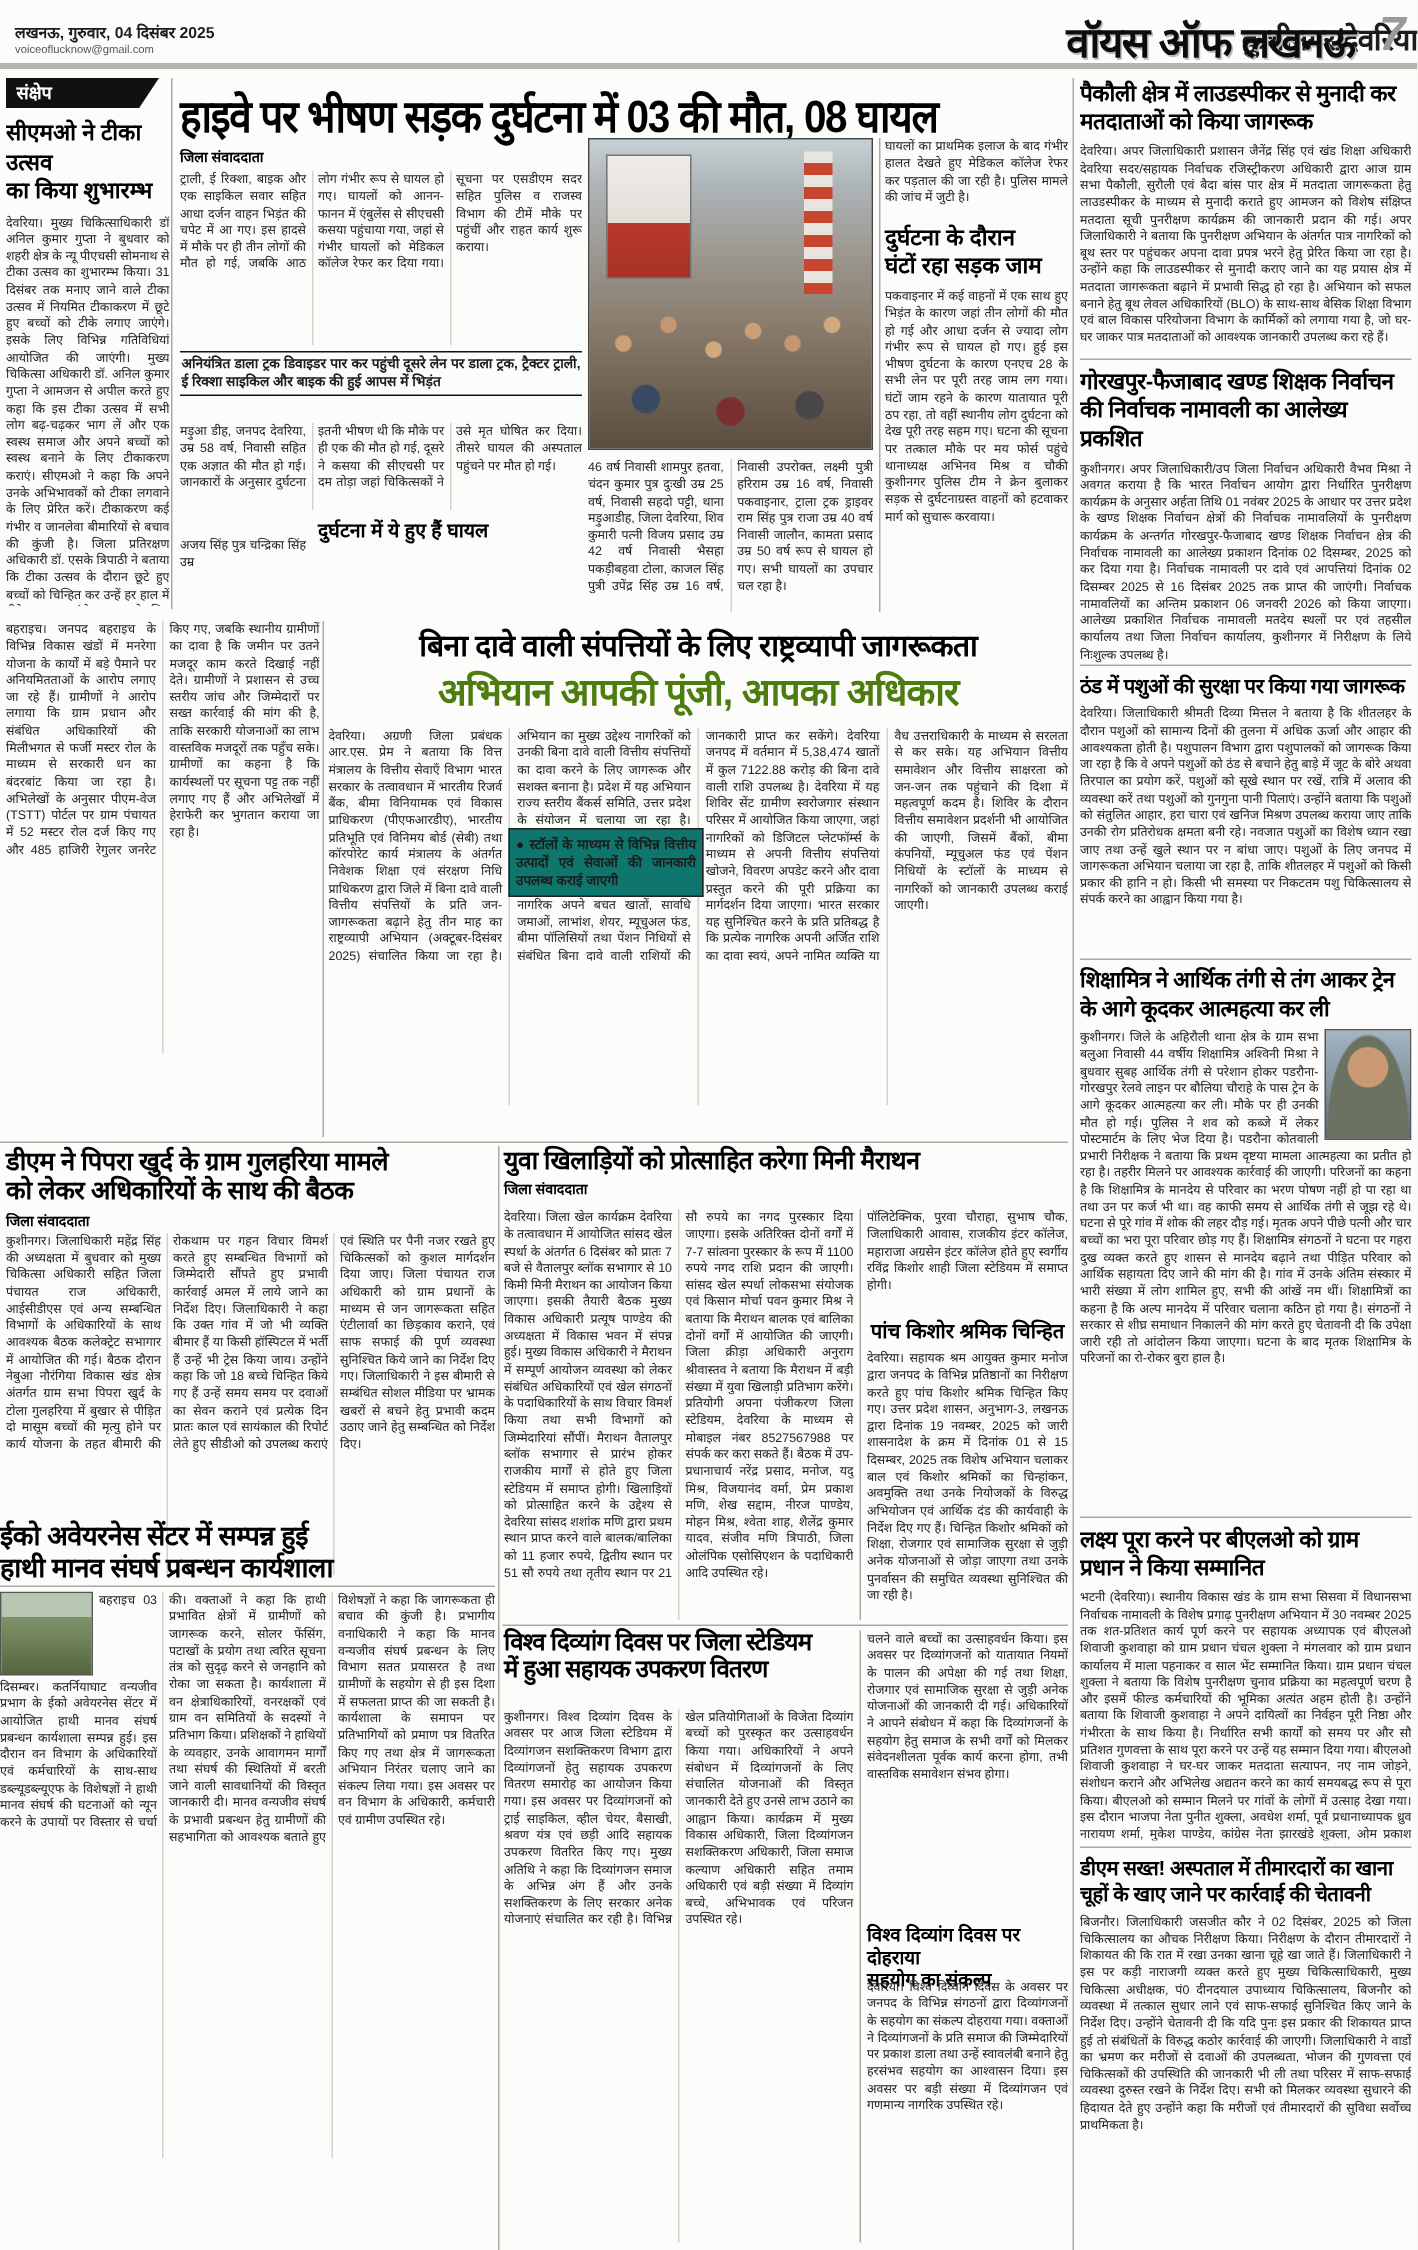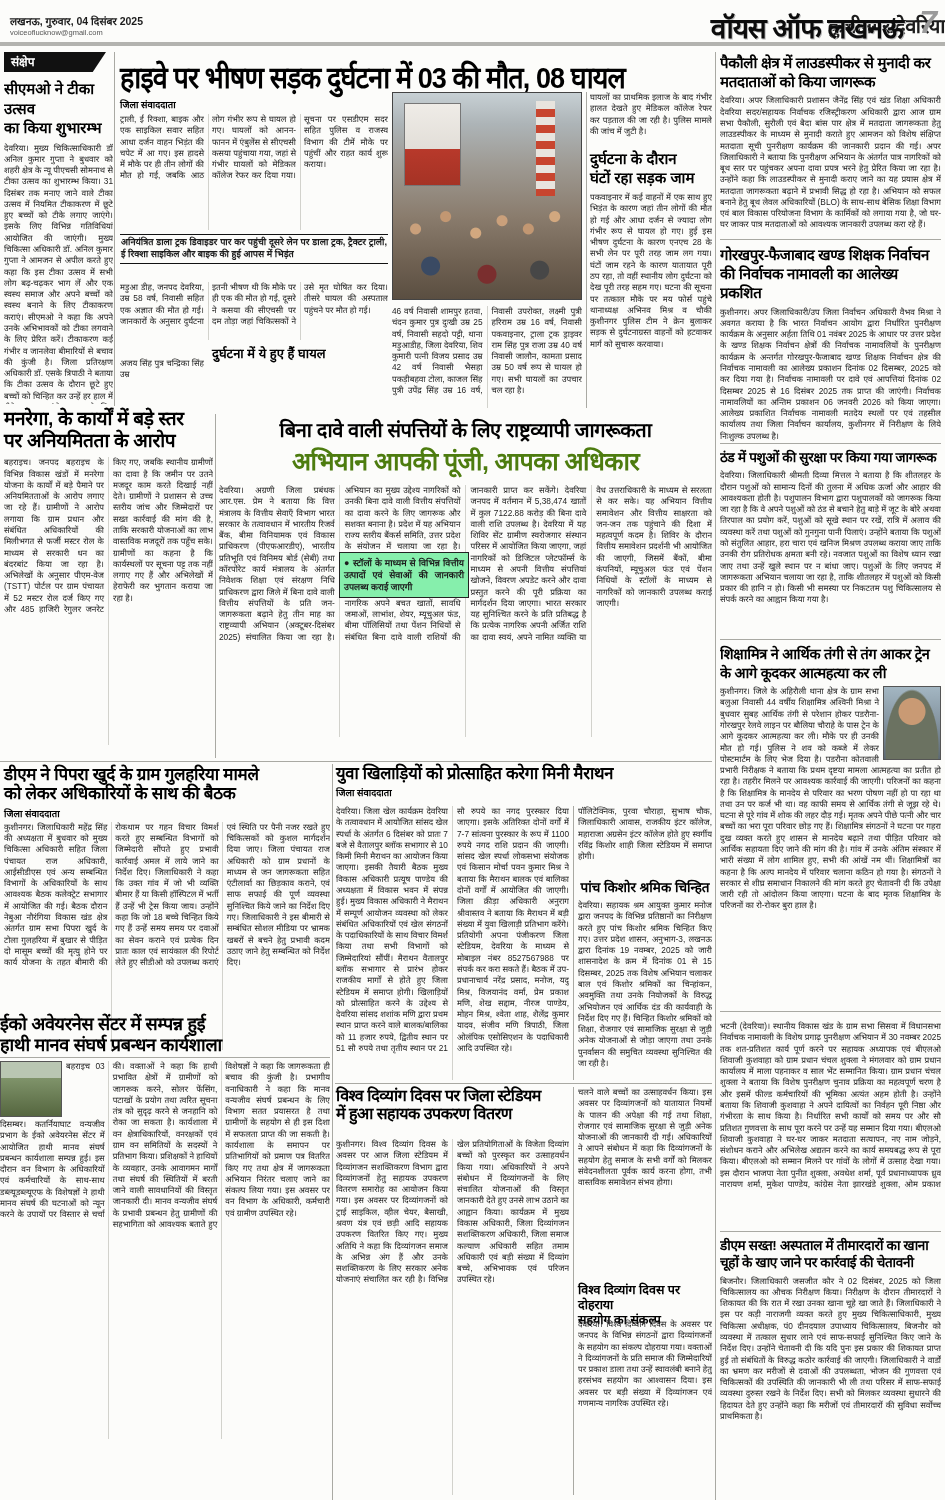--- a/index.html
+++ b/index.html
@@ -27,21 +27,21 @@
     line-height:20px;padding-left:7px;clip-path:polygon(0 0,100% 0,87% 100%,0 100%)}
   .brief-title{font-size:15px;font-weight:800;line-height:1.3;margin:7px 0 5px 0;color:#000}
   
   .main-hl{font-size:30px;font-weight:900;white-space:nowrap;transform:scaleX(.9);transform-origin:0 0;letter-spacing:-1px;color:#000}
   .strip{font-size:9.2px;font-weight:700;line-height:1.3;border-top:1.5px solid #111;border-bottom:1.5px solid #111;padding:2px 1px;text-align:justify}
   .subhead{font-size:13px;font-weight:800;color:#000;line-height:1.2}
   .jam-t{font-size:15px;font-weight:700;line-height:1.25;color:#000}
   
   .mid-h1{font-size:20px;font-weight:800;color:#000;letter-spacing:-0.4px}
   .mid-h2{font-size:25px;font-weight:900;color:#4d7c0f;letter-spacing:-0.6px}
-  .boxnote{position:absolute;border:1.5px solid #222;background:#86efac;font-size:9px;font-weight:700;line-height:1.35;padding:4px;text-align:justify}
+  .boxnote{position:absolute;border:1.5px solid #222;background:#0f766e;font-size:9px;font-weight:700;line-height:1.35;padding:4px;text-align:justify}
   .rh{font-size:15px;font-weight:800;line-height:1.28;color:#000;letter-spacing:-0.3px}
   .rail-story{padding:5px 0 4px 0;border-bottom:1px solid #a9a9a3;overflow:hidden}
   
   .crash{position:absolute;border:1px solid #444;overflow:hidden;
     background:
     radial-gradient(circle at 12% 66%,#caa07b 0 5px,rgba(0,0,0,0) 6px),
     radial-gradient(circle at 28% 60%,#c29772 0 5px,rgba(0,0,0,0) 6px),
     radial-gradient(circle at 44% 68%,#d2a87f 0 5px,rgba(0,0,0,0) 6px),
     radial-gradient(circle at 58% 62%,#caa07b 0 5px,rgba(0,0,0,0) 6px),
     radial-gradient(circle at 72% 66%,#c29772 0 5px,rgba(0,0,0,0) 6px),
@@ -103,24 +103,20 @@
     <div class="vr" style="left:466px;top:36px;height:316px"></div>
     <div class="abs bt" style="left:470px;top:36px;width:122px;height:54px">घायलों का प्राथमिक इलाज के बाद गंभीर हालत देखते हुए मेडिकल कॉलेज रेफर कर पड़ताल की जा रही है। पुलिस मामले की जांच में जुटी है।</div>
     <div class="abs jam-t" style="left:470px;top:94px;width:122px">
       <span>दुर्घटना के दौरान</span><br>
       <span>घंटों रहा सड़क जाम</span>
     </div>
     <div class="abs bt" style="left:470px;top:136px;width:122px;height:214px">पकवाइनार में कई वाहनों में एक साथ हुए भिड़ंत के कारण जहां तीन लोगों की मौत हो गई और आधा दर्जन से ज्यादा लोग गंभीर रूप से घायल हो गए। हुई इस भीषण दुर्घटना के कारण एनएच 28 के सभी लेन पर पूरी तरह जाम लग गया। घंटों जाम रहने के कारण यातायात पूरी ठप रहा, तो वहीं स्थानीय लोग दुर्घटना को देख पूरी तरह सहम गए। घटना की सूचना पर तत्काल मौके पर मय फोर्स पहुंचे थानाध्यक्ष अभिनव मिश्र व चौकी कुशीनगर पुलिस टीम ने क्रेन बुलाकर सड़क से दुर्घटनाग्रस्त वाहनों को हटवाकर मार्ग को सुचारू करवाया।</div>
   </div>
 
   <div class="abs" style="left:0;top:408px;width:213px;height:350px;padding-left:4px">
-    <div class="hl" style="font-size:19px">
-      <span>मनरेगा, के कार्यों में बड़े स्तर</span><br>
-      <span>पर अनियमितता के आरोप</span>
-    </div>
     <div class="bt cols2" style="margin-top:6px;height:288px">बहराइच। जनपद बहराइच के विभिन्न विकास खंडों में मनरेगा योजना के कार्यों में बड़े पैमाने पर अनियमितताओं के आरोप लगाए जा रहे हैं। ग्रामीणों ने आरोप लगाया कि ग्राम प्रधान और संबंधित अधिकारियों की मिलीभगत से फर्जी मस्टर रोल के माध्यम से सरकारी धन का बंदरबांट किया जा रहा है। अभिलेखों के अनुसार पीएम-वेज (TSTT) पोर्टल पर ग्राम पंचायत में 52 मस्टर रोल दर्ज किए गए और 485 हाजिरी रेगुलर जनरेट किए गए, जबकि स्थानीय ग्रामीणों का दावा है कि जमीन पर उतने मजदूर काम करते दिखाई नहीं देते। ग्रामीणों ने प्रशासन से उच्च स्तरीय जांच और जिम्मेदारों पर सख्त कार्रवाई की मांग की है, ताकि सरकारी योजनाओं का लाभ वास्तविक मजदूरों तक पहुँच सके। ग्रामीणों का कहना है कि कार्यस्थलों पर सूचना पट्ट तक नहीं लगाए गए हैं और अभिलेखों में हेराफेरी कर भुगतान कराया जा रहा है।</div>
   </div>
   <div class="vr" style="left:215px;top:414px;height:344px"></div>
 
   <div class="abs" style="left:219px;top:416px;width:493px;height:342px">
     <div class="mid-h1 center">बिना दावे वाली संपत्तियों के लिए राष्ट्रव्यापी जागरूकता</div>
     <div class="mid-h2 center">अभियान  आपकी पूंजी, आपका अधिकार</div>
     <div class="bt cols4" style="margin-top:8px;height:252px">देवरिया। अग्रणी जिला प्रबंधक आर.एस. प्रेम ने बताया कि वित्त मंत्रालय के वित्तीय सेवाएँ विभाग भारत सरकार के तत्वावधान में भारतीय रिजर्व बैंक, बीमा विनियामक एवं विकास प्राधिकरण (पीएफआरडीए), भारतीय प्रतिभूति एवं विनिमय बोर्ड (सेबी) तथा कॉरपोरेट कार्य मंत्रालय के अंतर्गत निवेशक शिक्षा एवं संरक्षण निधि प्राधिकरण द्वारा जिले में बिना दावे वाली वित्तीय संपत्तियों के प्रति जन-जागरूकता बढ़ाने हेतु तीन माह का राष्ट्रव्यापी अभियान (अक्टूबर-दिसंबर 2025) संचालित किया जा रहा है। अभियान का मुख्य उद्देश्य नागरिकों को उनकी बिना दावे वाली वित्तीय संपत्तियों का दावा करने के लिए जागरूक और सशक्त बनाना है। प्रदेश में यह अभियान राज्य स्तरीय बैंकर्स समिति, उत्तर प्रदेश के संयोजन में चलाया जा रहा है। अभियान के अगले चरण में दिनांक 05 दिसम्बर 2025 (शुक्रवार) को लीड बैंक कार्यालय परिसर में शिविर का आयोजन किया जाएगा, जिसमें जनपद के नागरिक अपने बचत खातों, सावधि जमाओं, लाभांश, शेयर, म्यूचुअल फंड, बीमा पॉलिसियों तथा पेंशन निधियों से संबंधित बिना दावे वाली राशियों की जानकारी प्राप्त कर सकेंगे। देवरिया जनपद में वर्तमान में 5,38,474 खातों में कुल 7122.88 करोड़ की बिना दावे वाली राशि उपलब्ध है। देवरिया में यह शिविर सेंट ग्रामीण स्वरोजगार संस्थान परिसर में आयोजित किया जाएगा, जहां नागरिकों को डिजिटल प्लेटफॉर्म्स के माध्यम से अपनी वित्तीय संपत्तियां खोजने, विवरण अपडेट करने और दावा प्रस्तुत करने की पूरी प्रक्रिया का मार्गदर्शन दिया जाएगा। भारत सरकार यह सुनिश्चित करने के प्रति प्रतिबद्ध है कि प्रत्येक नागरिक अपनी अर्जित राशि का दावा स्वयं, अपने नामित व्यक्ति या वैध उत्तराधिकारी के माध्यम से सरलता से कर सके। यह अभियान वित्तीय समावेशन और वित्तीय साक्षरता को जन-जन तक पहुंचाने की दिशा में महत्वपूर्ण कदम है। शिविर के दौरान वित्तीय समावेशन प्रदर्शनी भी आयोजित की जाएगी, जिसमें बैंकों, बीमा कंपनियों, म्यूचुअल फंड एवं पेंशन निधियों के स्टॉलों के माध्यम से नागरिकों को जानकारी उपलब्ध कराई जाएगी।</div>
     <div class="boxnote" style="left:120px;top:136px;width:130px">● स्टॉलों के माध्यम से विभिन्न वित्तीय उत्पादों एवं सेवाओं की जानकारी उपलब्ध कराई जाएगी</div>
   </div>
@@ -202,20 +198,24 @@
       <div class="rh" style="font-size:14.5px">
         <span>शिक्षामित्र ने आर्थिक तंगी से तंग आकर ट्रेन</span><br>
         <span>के आगे कूदकर आत्महत्या कर ली</span>
       </div>
       <div class="bt" style="margin-top:4px;height:322px">
         <span class="portrait"></span><span>कुशीनगर। जिले के अहिरौली थाना क्षेत्र के ग्राम सभा बलुआ निवासी 44 वर्षीय शिक्षामित्र अश्विनी मिश्रा ने बुधवार सुबह आर्थिक तंगी से परेशान होकर पडरौना-गोरखपुर रेलवे लाइन पर बौलिया चौराहे के पास ट्रेन के आगे कूदकर आत्महत्या कर ली। मौके पर ही उनकी मौत हो गई। पुलिस ने शव को कब्जे में लेकर पोस्टमार्टम के लिए भेज दिया है। पडरौना कोतवाली प्रभारी निरीक्षक ने बताया कि प्रथम दृष्टया मामला आत्महत्या का प्रतीत हो रहा है। तहरीर मिलने पर आवश्यक कार्रवाई की जाएगी। परिजनों का कहना है कि शिक्षामित्र के मानदेय से परिवार का भरण पोषण नहीं हो पा रहा था तथा उन पर कर्ज भी था। वह काफी समय से आर्थिक तंगी से जूझ रहे थे। घटना से पूरे गांव में शोक की लहर दौड़ गई। मृतक अपने पीछे पत्नी और चार बच्चों का भरा पूरा परिवार छोड़ गए हैं। शिक्षामित्र संगठनों ने घटना पर गहरा दुख व्यक्त करते हुए शासन से मानदेय बढ़ाने तथा पीड़ित परिवार को आर्थिक सहायता दिए जाने की मांग की है। गांव में उनके अंतिम संस्कार में भारी संख्या में लोग शामिल हुए, सभी की आंखें नम थीं। शिक्षामित्रों का कहना है कि अल्प मानदेय में परिवार चलाना कठिन हो गया है। संगठनों ने सरकार से शीघ्र समाधान निकालने की मांग करते हुए चेतावनी दी कि उपेक्षा जारी रही तो आंदोलन किया जाएगा। घटना के बाद मृतक शिक्षामित्र के परिजनों का रो-रोकर बुरा हाल है।</span>
       </div>
     </div>
 
     <div class="rail-story" style="height:220px">
+      <div class="rh">
+        <span>लक्ष्य पूरा करने पर बीएलओ को ग्राम</span><br>
+        <span>प्रधान ने किया सम्मानित</span>
+      </div>
       <div class="bt" style="margin-top:4px;height:168px">भटनी (देवरिया)। स्थानीय विकास खंड के ग्राम सभा सिसवा में विधानसभा निर्वाचक नामावली के विशेष प्रगाढ़ पुनरीक्षण अभियान में 30 नवम्बर 2025 तक शत-प्रतिशत कार्य पूर्ण करने पर सहायक अध्यापक एवं बीएलओ शिवाजी कुशवाहा को ग्राम प्रधान चंचल शुक्ला ने मंगलवार को ग्राम प्रधान कार्यालय में माला पहनाकर व साल भेंट सम्मानित किया। ग्राम प्रधान चंचल शुक्ला ने बताया कि विशेष पुनरीक्षण चुनाव प्रक्रिया का महत्वपूर्ण चरण है और इसमें फील्ड कर्मचारियों की भूमिका अत्यंत अहम होती है। उन्होंने बताया कि शिवाजी कुशवाहा ने अपने दायित्वों का निर्वहन पूरी निष्ठा और गंभीरता के साथ किया है। निर्धारित सभी कार्यों को समय पर और सौ प्रतिशत गुणवत्ता के साथ पूरा करने पर उन्हें यह सम्मान दिया गया। बीएलओ शिवाजी कुशवाहा ने घर-घर जाकर मतदाता सत्यापन, नए नाम जोड़ने, संशोधन कराने और अभिलेख अद्यतन करने का कार्य समयबद्ध रूप से पूरा किया। बीएलओ को सम्मान मिलने पर गांवों के लोगों में उत्साह देखा गया। इस दौरान भाजपा नेता पुनीत शुक्ला, अवधेश शर्मा, पूर्व प्रधानाध्यापक ध्रुव नारायण शर्मा, मुकेश पाण्डेय, कांग्रेस नेता झारखंडे शुक्ला, ओम प्रकाश शुक्ला, ज्ञान चंद कुशवाहा, मुन्ना कुशवाहा, भाजपा नेता अजीत शाह, नीरज पाण्डेय, हरिश्चन्द्र गौड़ आदि मौजूद रहे।</div>
     </div>
 
     <div class="rail-story" style="height:256px;border-bottom:none">
       <div class="rh" style="font-size:13.5px">
         <span>डीएम सख्त! अस्पताल में तीमारदारों का खाना</span><br>
         <span>चूहों के खाए जाने पर कार्रवाई की चेतावनी</span>
       </div>
       <div class="bt" style="margin-top:4px;height:210px">बिजनौर। जिलाधिकारी जसजीत कौर ने 02 दिसंबर, 2025 को जिला चिकित्सालय का औचक निरीक्षण किया। निरीक्षण के दौरान तीमारदारों ने शिकायत की कि रात में रखा उनका खाना चूहे खा जाते हैं। जिलाधिकारी ने इस पर कड़ी नाराजगी व्यक्त करते हुए मुख्य चिकित्साधिकारी, मुख्य चिकित्सा अधीक्षक, पं0 दीनदयाल उपाध्याय चिकित्सालय, बिजनौर को व्यवस्था में तत्काल सुधार लाने एवं साफ-सफाई सुनिश्चित किए जाने के निर्देश दिए। उन्होंने चेतावनी दी कि यदि पुनः इस प्रकार की शिकायत प्राप्त हुई तो संबंधितों के विरुद्ध कठोर कार्रवाई की जाएगी। जिलाधिकारी ने वार्डों का भ्रमण कर मरीजों से दवाओं की उपलब्धता, भोजन की गुणवत्ता एवं चिकित्सकों की उपस्थिति की जानकारी भी ली तथा परिसर में साफ-सफाई व्यवस्था दुरुस्त रखने के निर्देश दिए। सभी को मिलकर व्यवस्था सुधारने की हिदायत देते हुए उन्होंने कहा कि मरीजों एवं तीमारदारों की सुविधा सर्वोच्च प्राथमिकता है।</div>
     </div>

